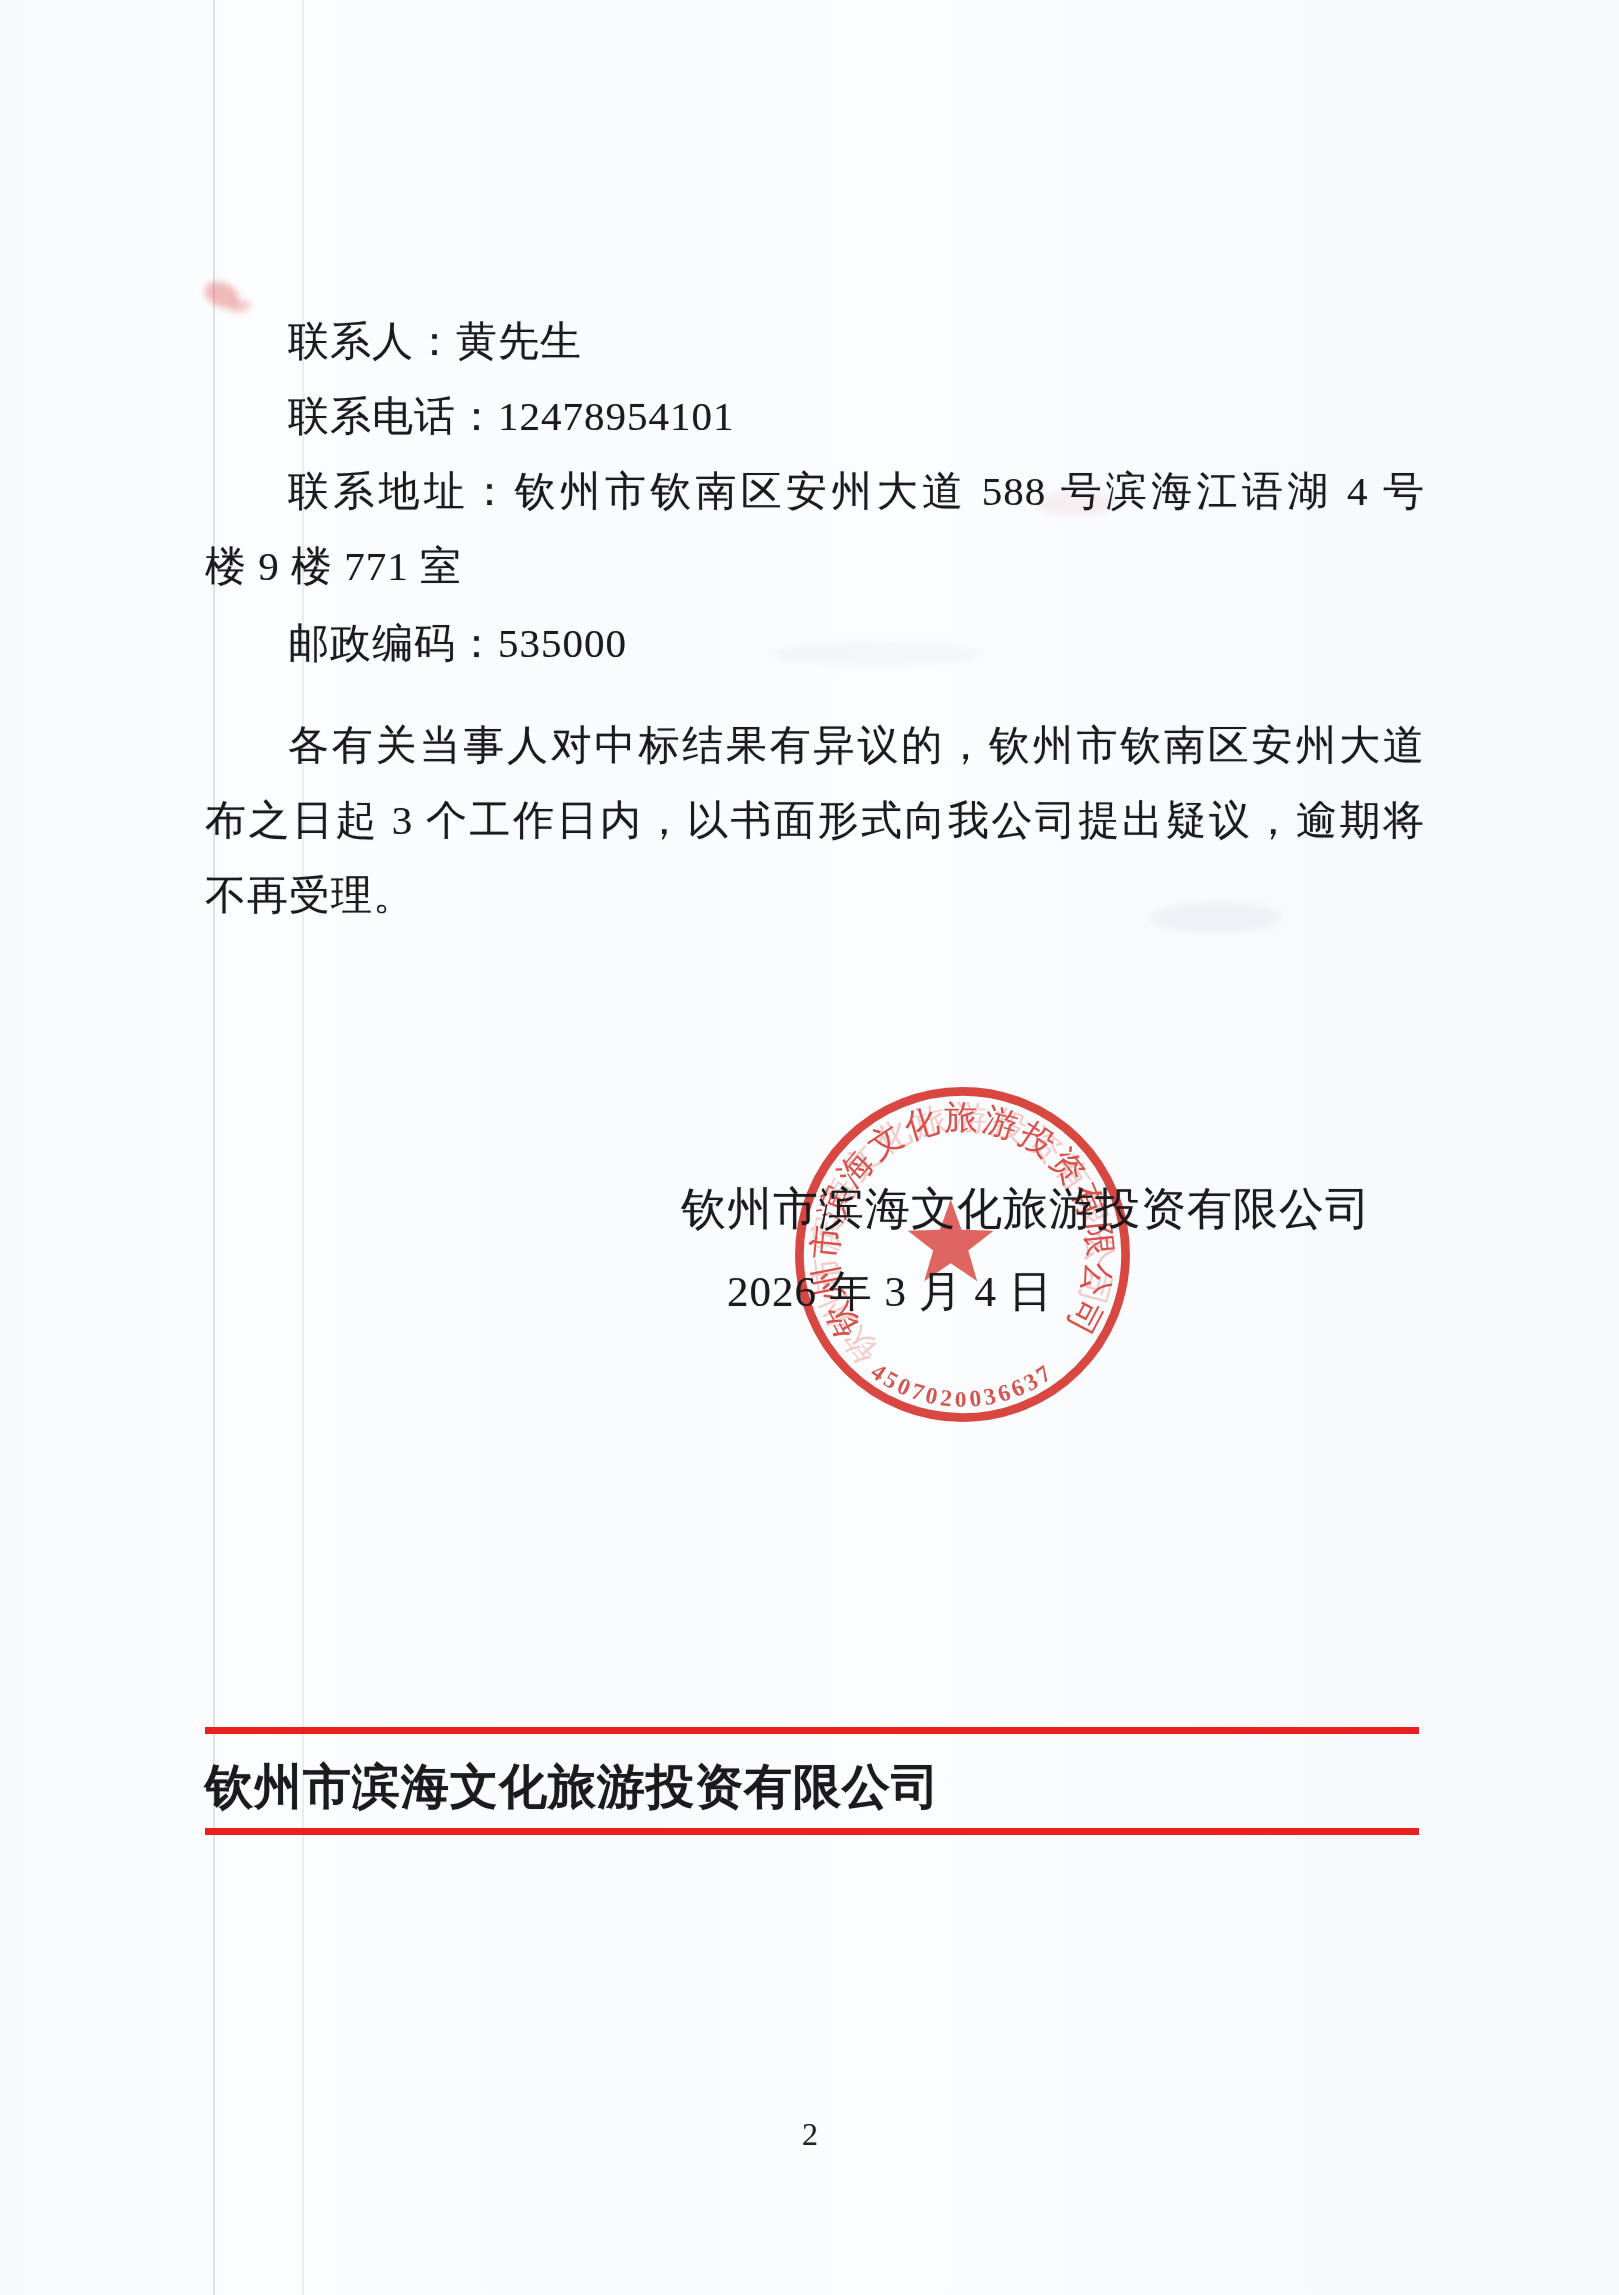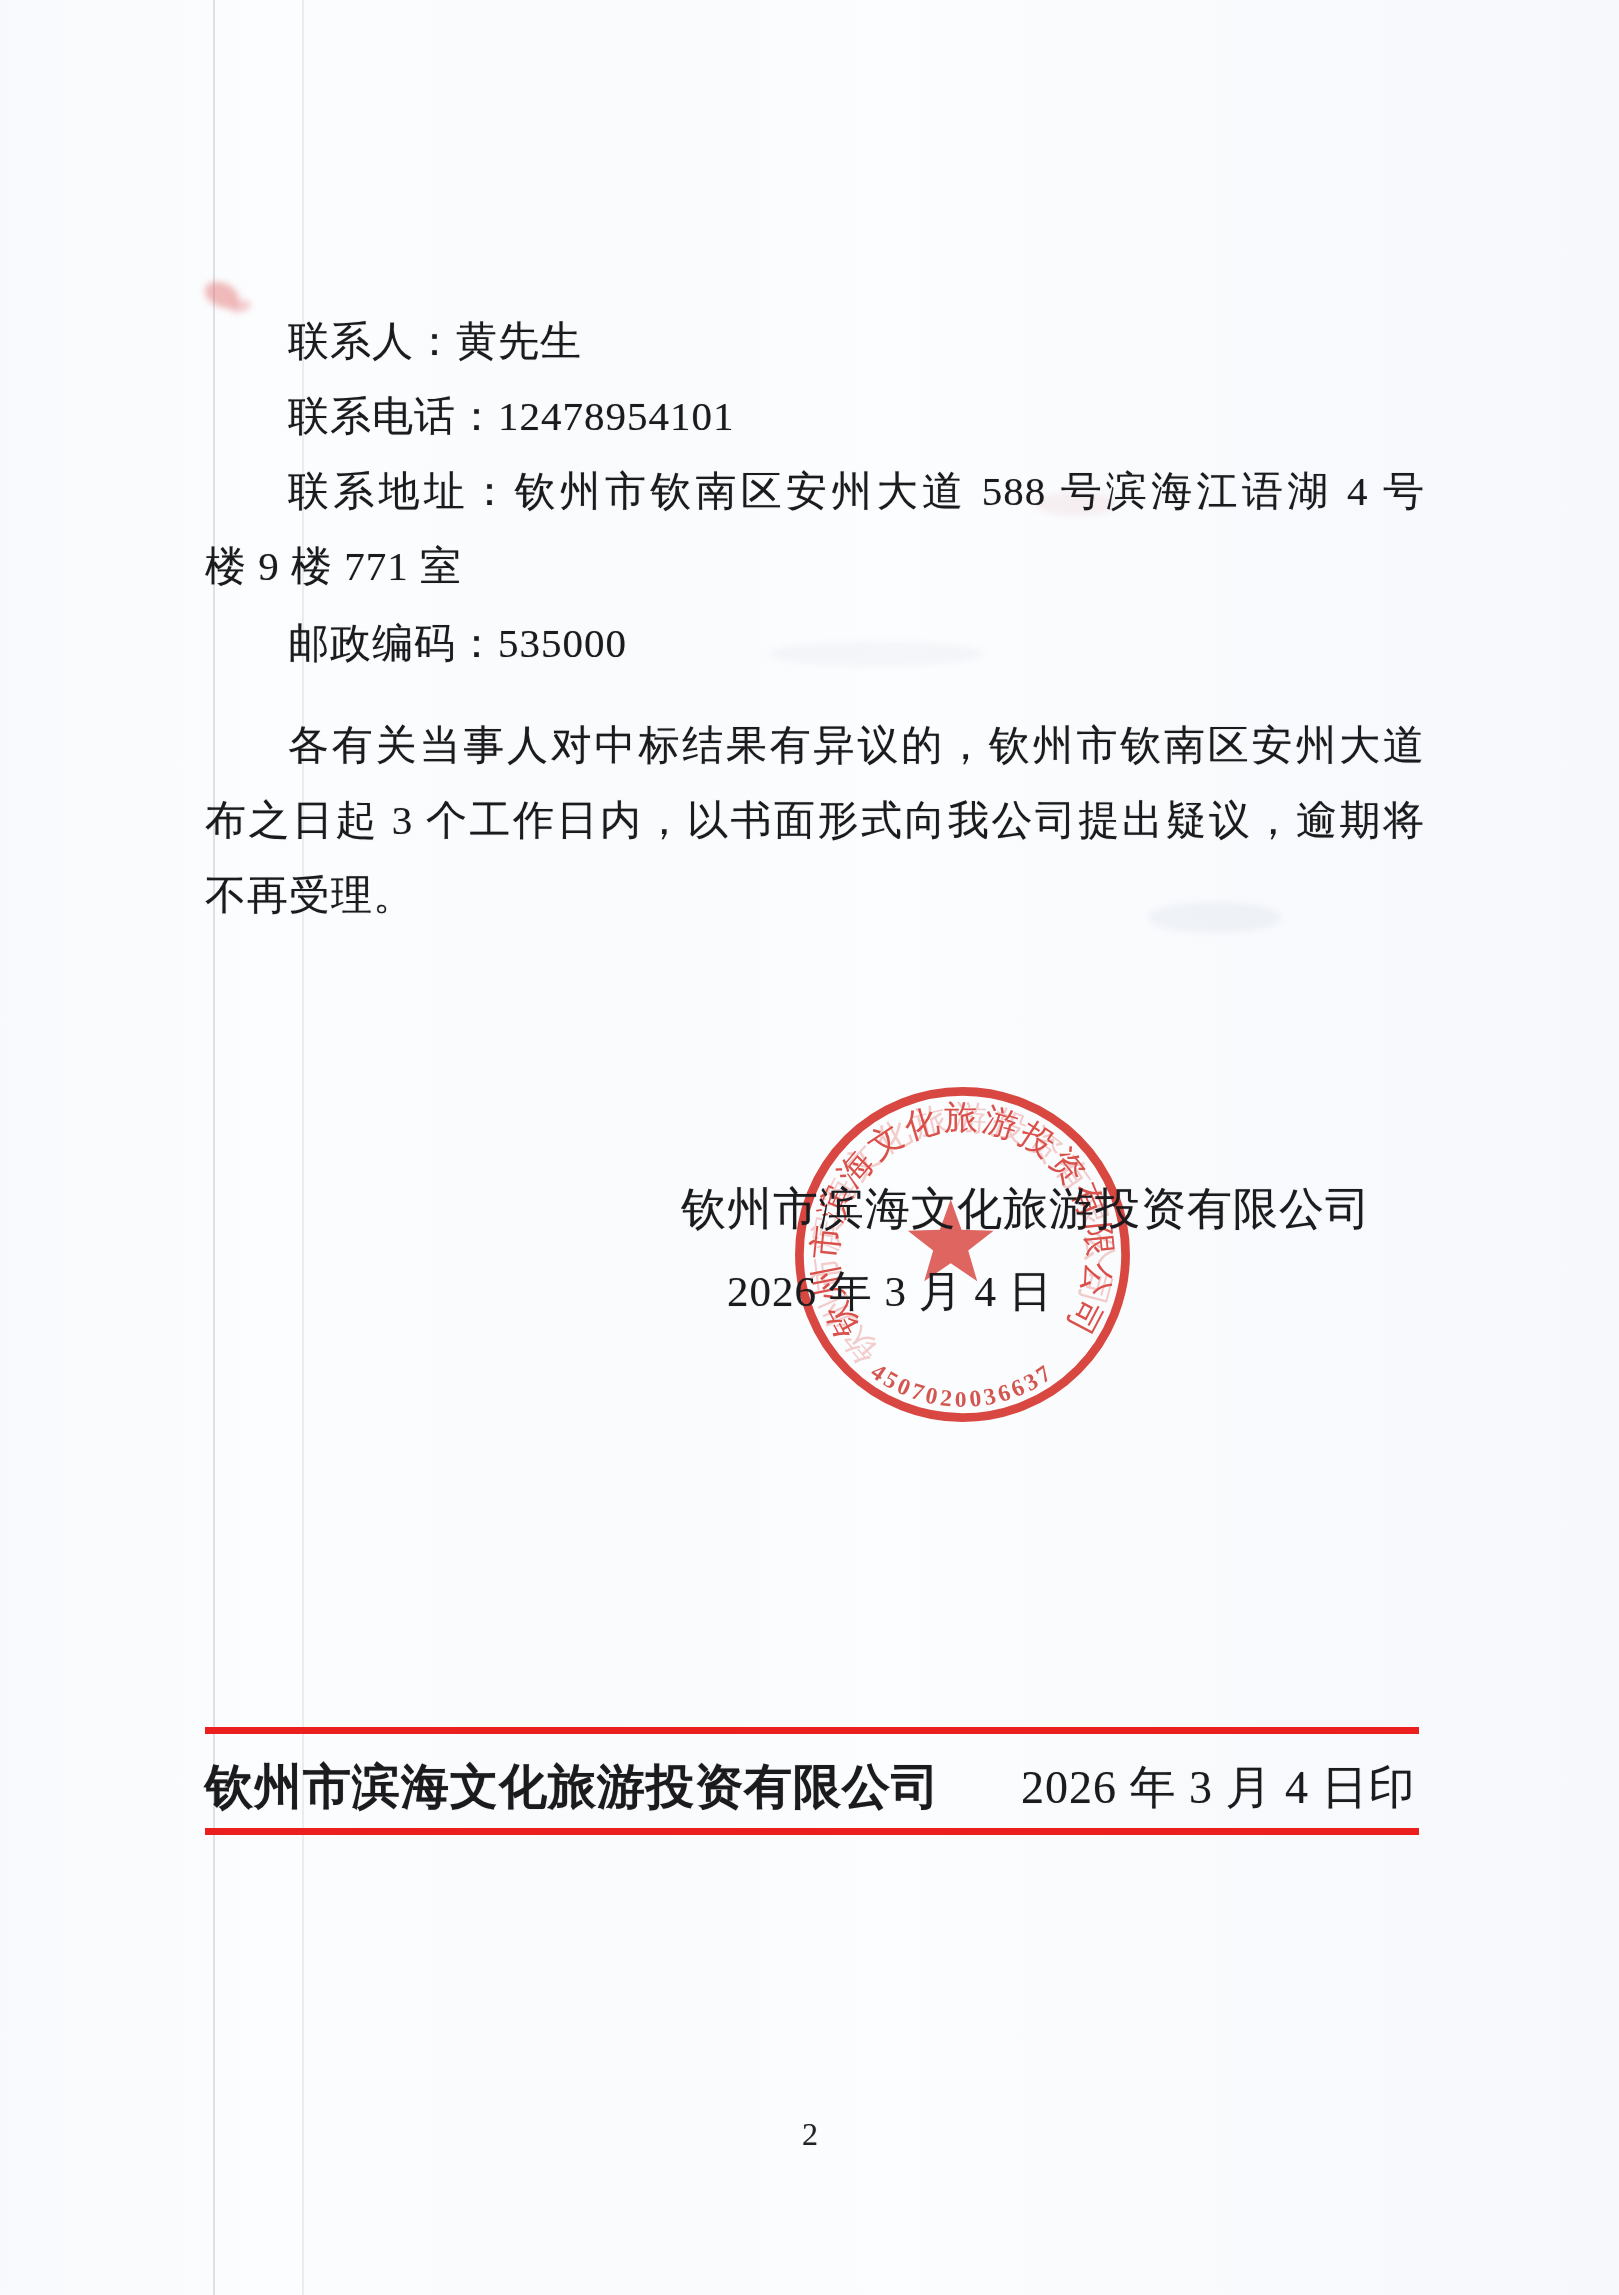--- a/index.html
+++ b/index.html
@@ -96,18 +96,17 @@
     <div class="txt just" style="top:722px;left:288px;width:1137px">各有关当事人对中标结果有异议的，钦州市钦南区安州大道</div>
     <div class="txt just" style="top:797px;left:205px;width:1220px">布之日起 3 个工作日内，以书面形式向我公司提出疑议，逾期将</div>
     <div class="txt" style="top:872px;left:205px">不再受理。</div>
 
     <div class="txt sig" style="top:1183px;left:681px">钦州市滨海文化旅游投资有限公司</div>
     <div class="txt sigdate" style="top:1267px;left:727px">2026 年 3 月 4 日</div>
   </div>
 
   <div class="rule rule1"></div>
   <div class="footer-co">钦州市滨海文化旅游投资有限公司</div>
-  <div class="footer-date">2026 年 3 月 4 日印</div>
   <div class="rule rule2"></div>
 
   <div class="pagenum">2</div>
 </div>
 
 
 </body></html>

